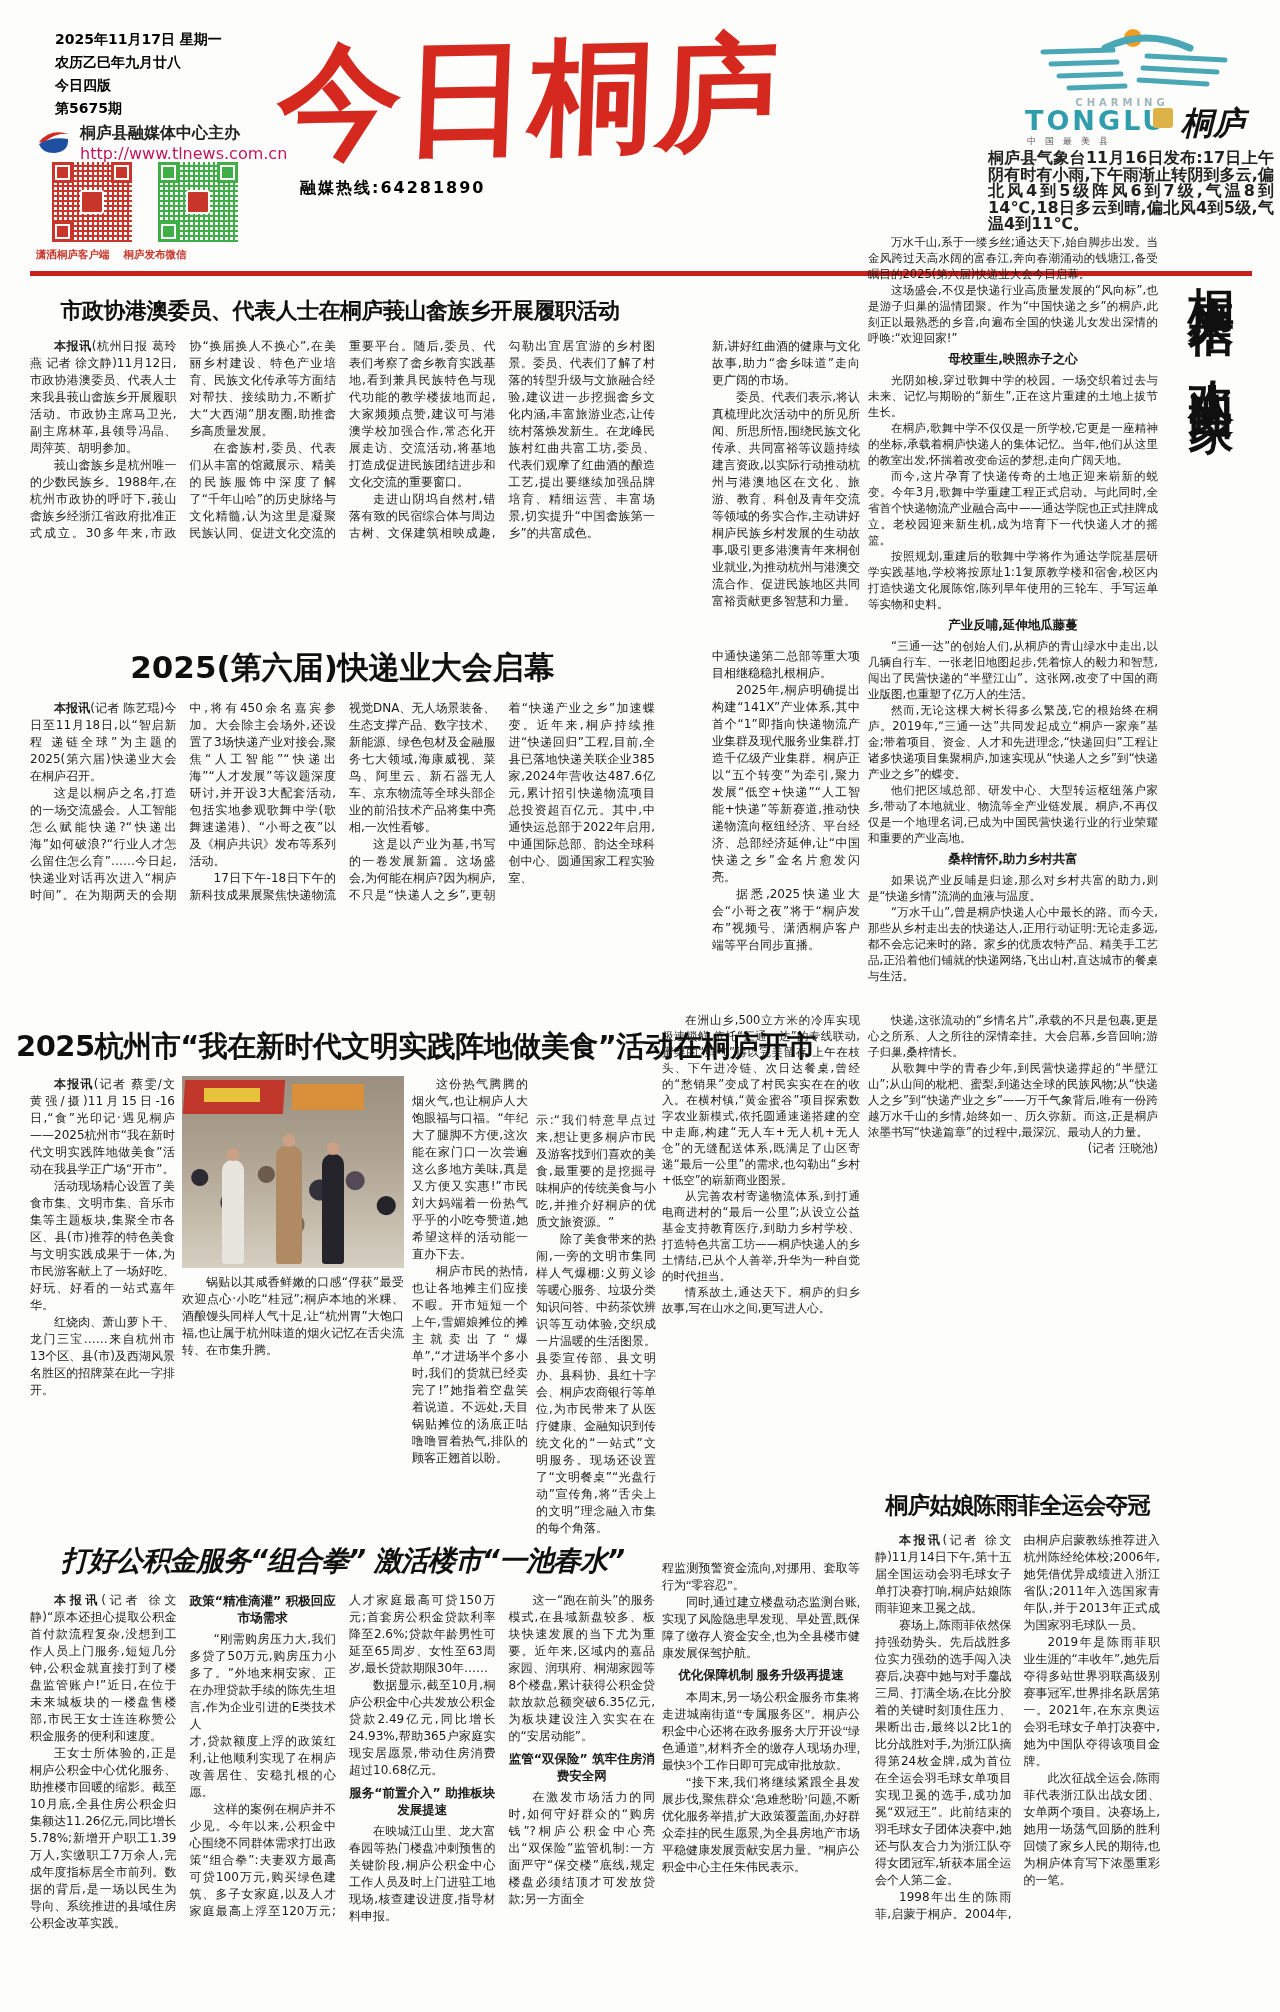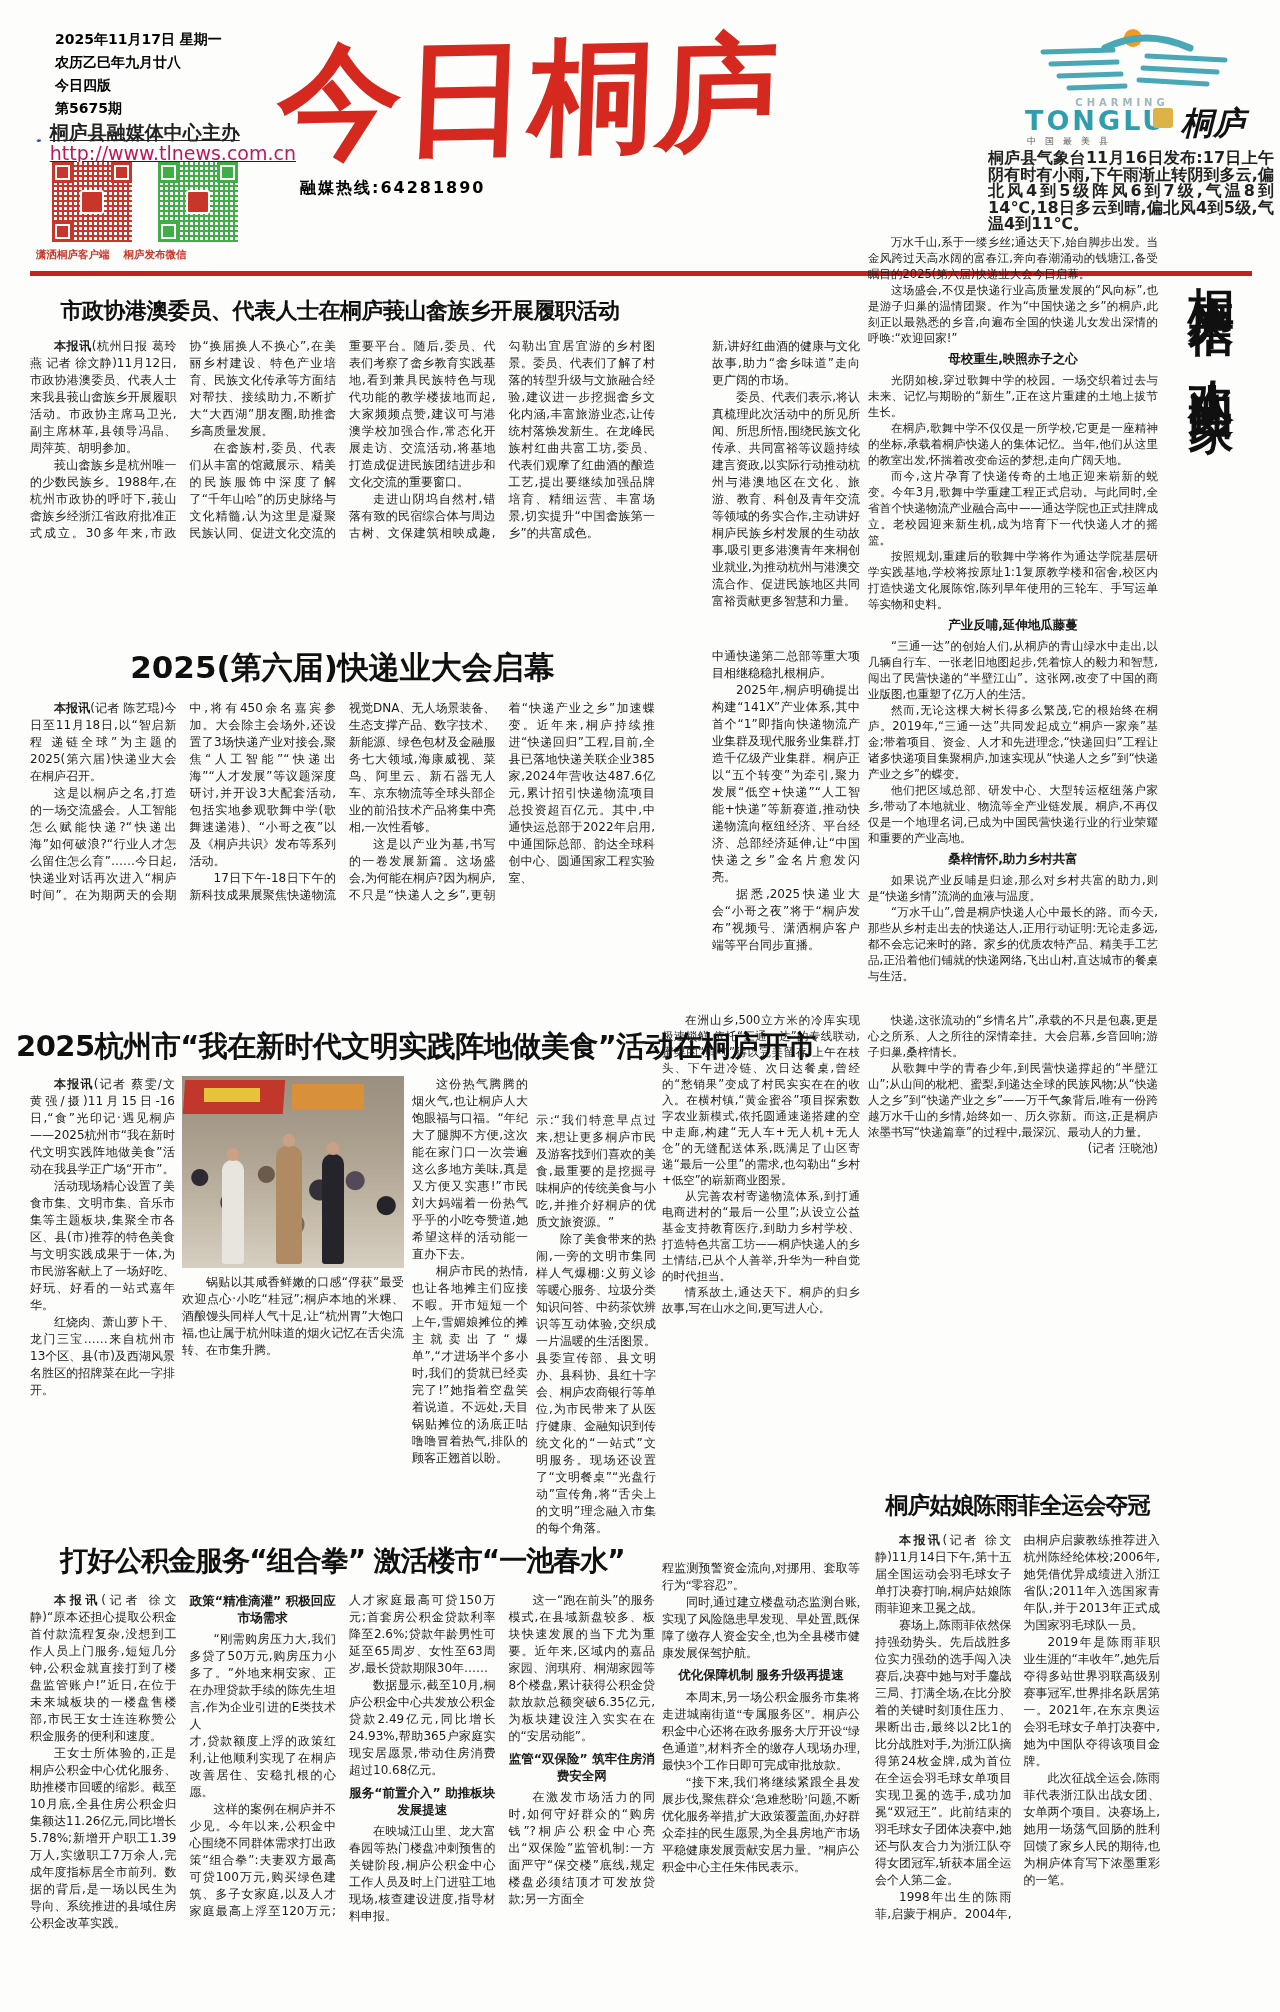--- a/index.html
+++ b/index.html
@@ -2,21 +2,21 @@
 <html><head>
 <meta charset="utf-8">
 <style>
   html,body{margin:0;padding:0;background:#e9e9e7;}
   #paper{position:relative;width:1280px;height:2012px;background:#fdfdfb;overflow:hidden;
          font-family:"DejaVu Sans","Liberation Sans",sans-serif;color:#1a1a1a;}
   .abs{position:absolute;}
   
   .date-block{left:55px;top:28px;width:210px;font-size:14px;line-height:23px;font-weight:bold;color:#000000;}
   .org-row{left:36px;top:122px;width:260px;display:flex;align-items:flex-start;gap:8px;}
-  .org-lines{font-size:19px;line-height:21px;font-weight:bold;color:#222;text-decoration:underline;}
+  .org-lines{font-size:16px;line-height:21px;font-weight:bold;color:#222;}
   .org-lines .url{font-weight:normal;color:#be185d;}
   .qr-row{left:52px;top:162px;display:flex;gap:26px;}
   .qr{width:80px;height:80px;position:relative;
       background:repeating-linear-gradient(90deg,var(--c) 0 2px,transparent 2px 5px),
                  repeating-linear-gradient(0deg,var(--c) 0 2px,#fff 2px 5px);}
   .qr-red{--c:#c8352b;} .qr-green{--c:#3fae47;}
   .fp{position:absolute;width:15px;height:15px;border:3px solid var(--c);background:#fff;}
   .fp::after{content:"";position:absolute;inset:2px;background:var(--c);}
   .fp.tl{left:0;top:0}.fp.tr{right:0;top:0}.fp.bl{left:0;bottom:0}
   .qr-seal{position:absolute;left:50%;top:50%;width:20px;height:20px;transform:translate(-50%,-50%);
@@ -36,21 +36,21 @@
   .bodytext p{margin:0;text-indent:2em;}
   .bodytext p.sub{text-indent:0;text-align:center;font-weight:bold;margin:5px 0;font-size:12.5px;}
   .bodytext p.byline{text-indent:0;text-align:right;}
   .lead-label{font-weight:bold;}
   .cols4{column-count:4;column-gap:13px;}
   .cols2{column-count:2;column-gap:12px;}
   .hl{font-weight:900;text-align:center;white-space:nowrap;color:#101010;}
   .hl1{left:22px;top:292px;width:636px;font-size:22px;letter-spacing:-0.5px;line-height:38px;}
   .hl2{left:30px;top:646px;width:625px;font-size:31px;line-height:42px;}
   .hl3{left:16px;top:1028px;width:644px;font-size:29px;letter-spacing:-0.5px;line-height:36px;}
-  .hl4{left:30px;top:1540px;width:625px;font-size:28px;letter-spacing:-1px;line-height:42px;}
+  .hl4{left:30px;top:1540px;width:625px;font-size:28px;letter-spacing:-1px;line-height:42px;font-style:italic;}
   .hl5{left:875px;top:1488px;width:285px;font-size:23px;letter-spacing:-1px;line-height:34px;}
   .vert-hl{left:1170px;top:250px;width:84px;height:690px;writing-mode:vertical-rl;text-orientation:upright;
            font-weight:900;font-size:46px;letter-spacing:8px;line-height:84px;color:#101010;}
   .letter-txt{font-size:11.5px;line-height:16px;}
   
   .photo{left:182px;top:1076px;width:222px;height:192px;overflow:hidden;
          background:linear-gradient(180deg,#9a8f80 0%,#ab9f8e 35%,#c2b8a7 70%,#d6cfc2 100%);}
   .tent1{position:absolute;left:2px;top:4px;width:100px;height:34px;background:#c2372c;transform:skewX(-4deg);}
   .tent2{position:absolute;left:110px;top:8px;width:72px;height:26px;background:#d9903a;}
   .sign{position:absolute;left:22px;top:12px;width:56px;height:14px;background:#e7c33c;}

